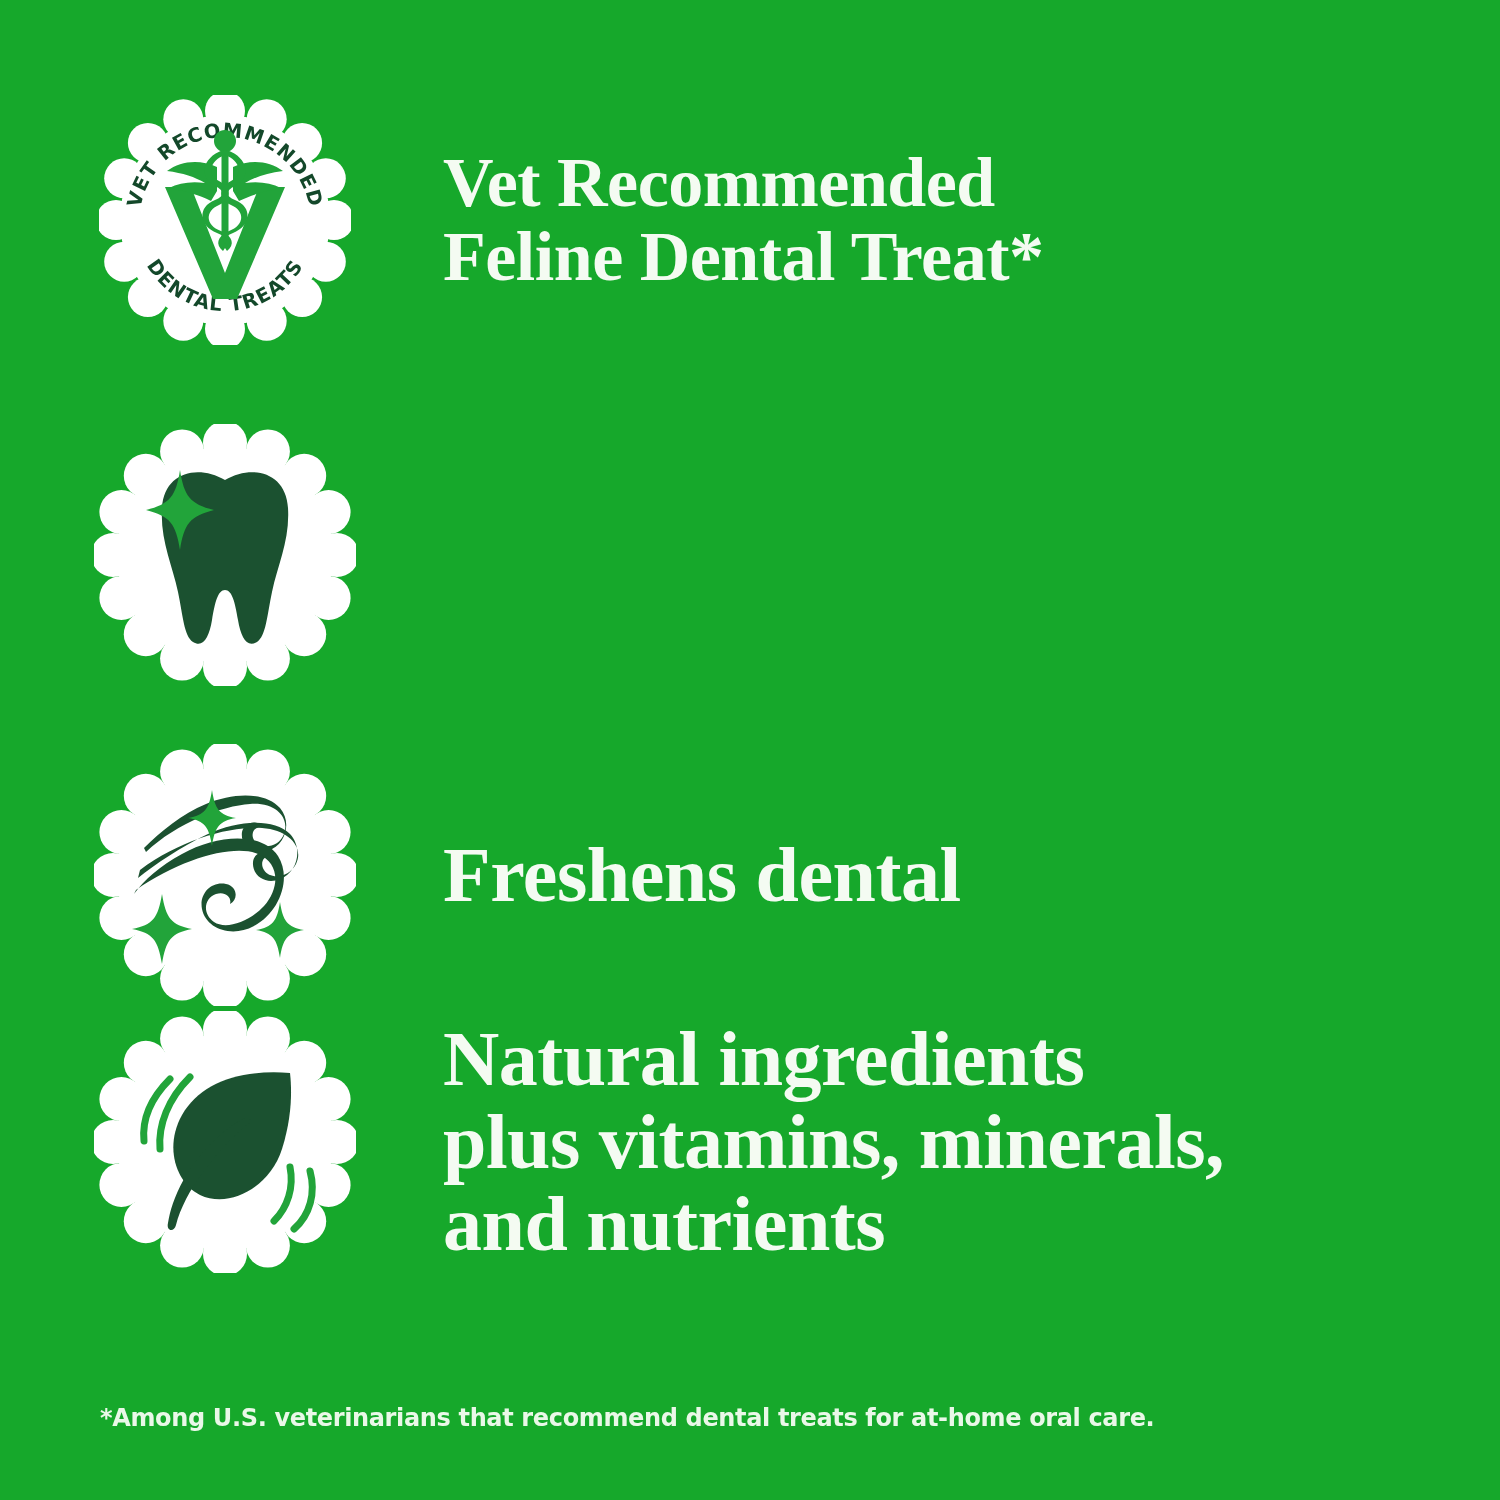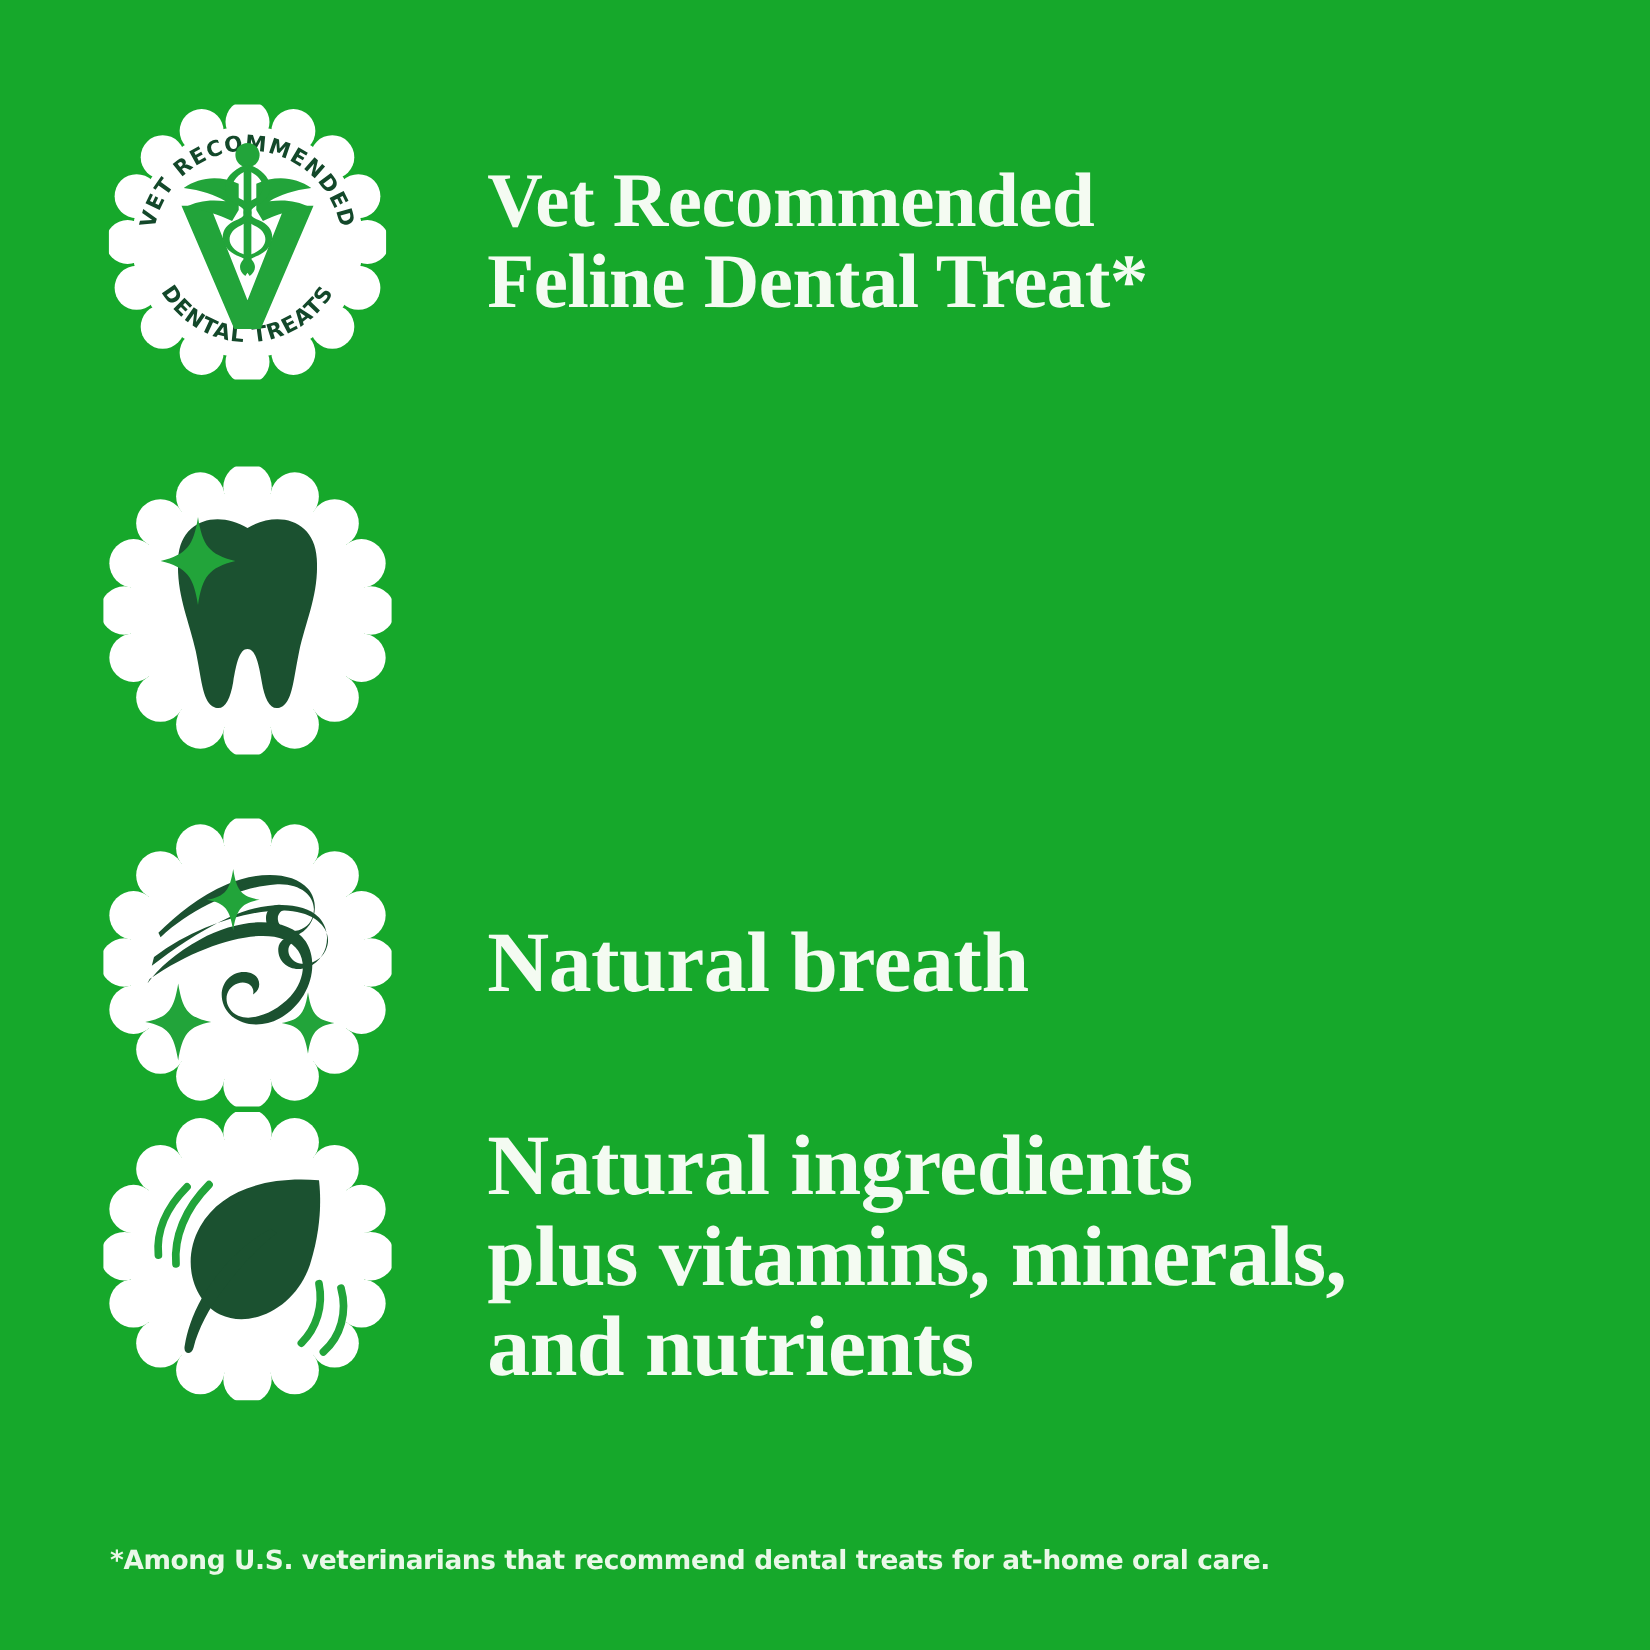--- a/index.html
+++ b/index.html
@@ -271,21 +271,21 @@
         <g fill="#22A43A">
           <path d="M 118 46 C 121 65 125 71 142 74 C 125 77 121 83 118 102
                    C 115 83 111 77 94 74 C 111 71 115 65 118 46 Z"></path>
           <path d="M 68 150 C 72 174 77 181 98 185 C 77 189 72 196 68 220
                    C 64 196 59 189 38 185 C 59 181 64 174 68 150 Z"></path>
           <path d="M 186 158 C 189 177 193 183 210 186 C 193 189 189 195 186 214
                    C 183 195 179 189 162 186 C 179 183 183 177 186 158 Z"></path>
         </g>
       </svg>
     </div>
-    <div class="feature-text">Natural breath</div>
+    <div class="feature-text">Freshens dental</div>
   </div>
 
   <div class="feature-row row-4">
     <div class="icon-slot">
       <svg width="262" height="262" viewBox="0 0 262 262" aria-hidden="true">
         <g transform="translate(131,131)">
           <g fill="#FFFFFF">
             <circle cx="0" cy="0" r="108"></circle>
             <g>
               <circle cx="0" cy="-112" r="22"></circle>

